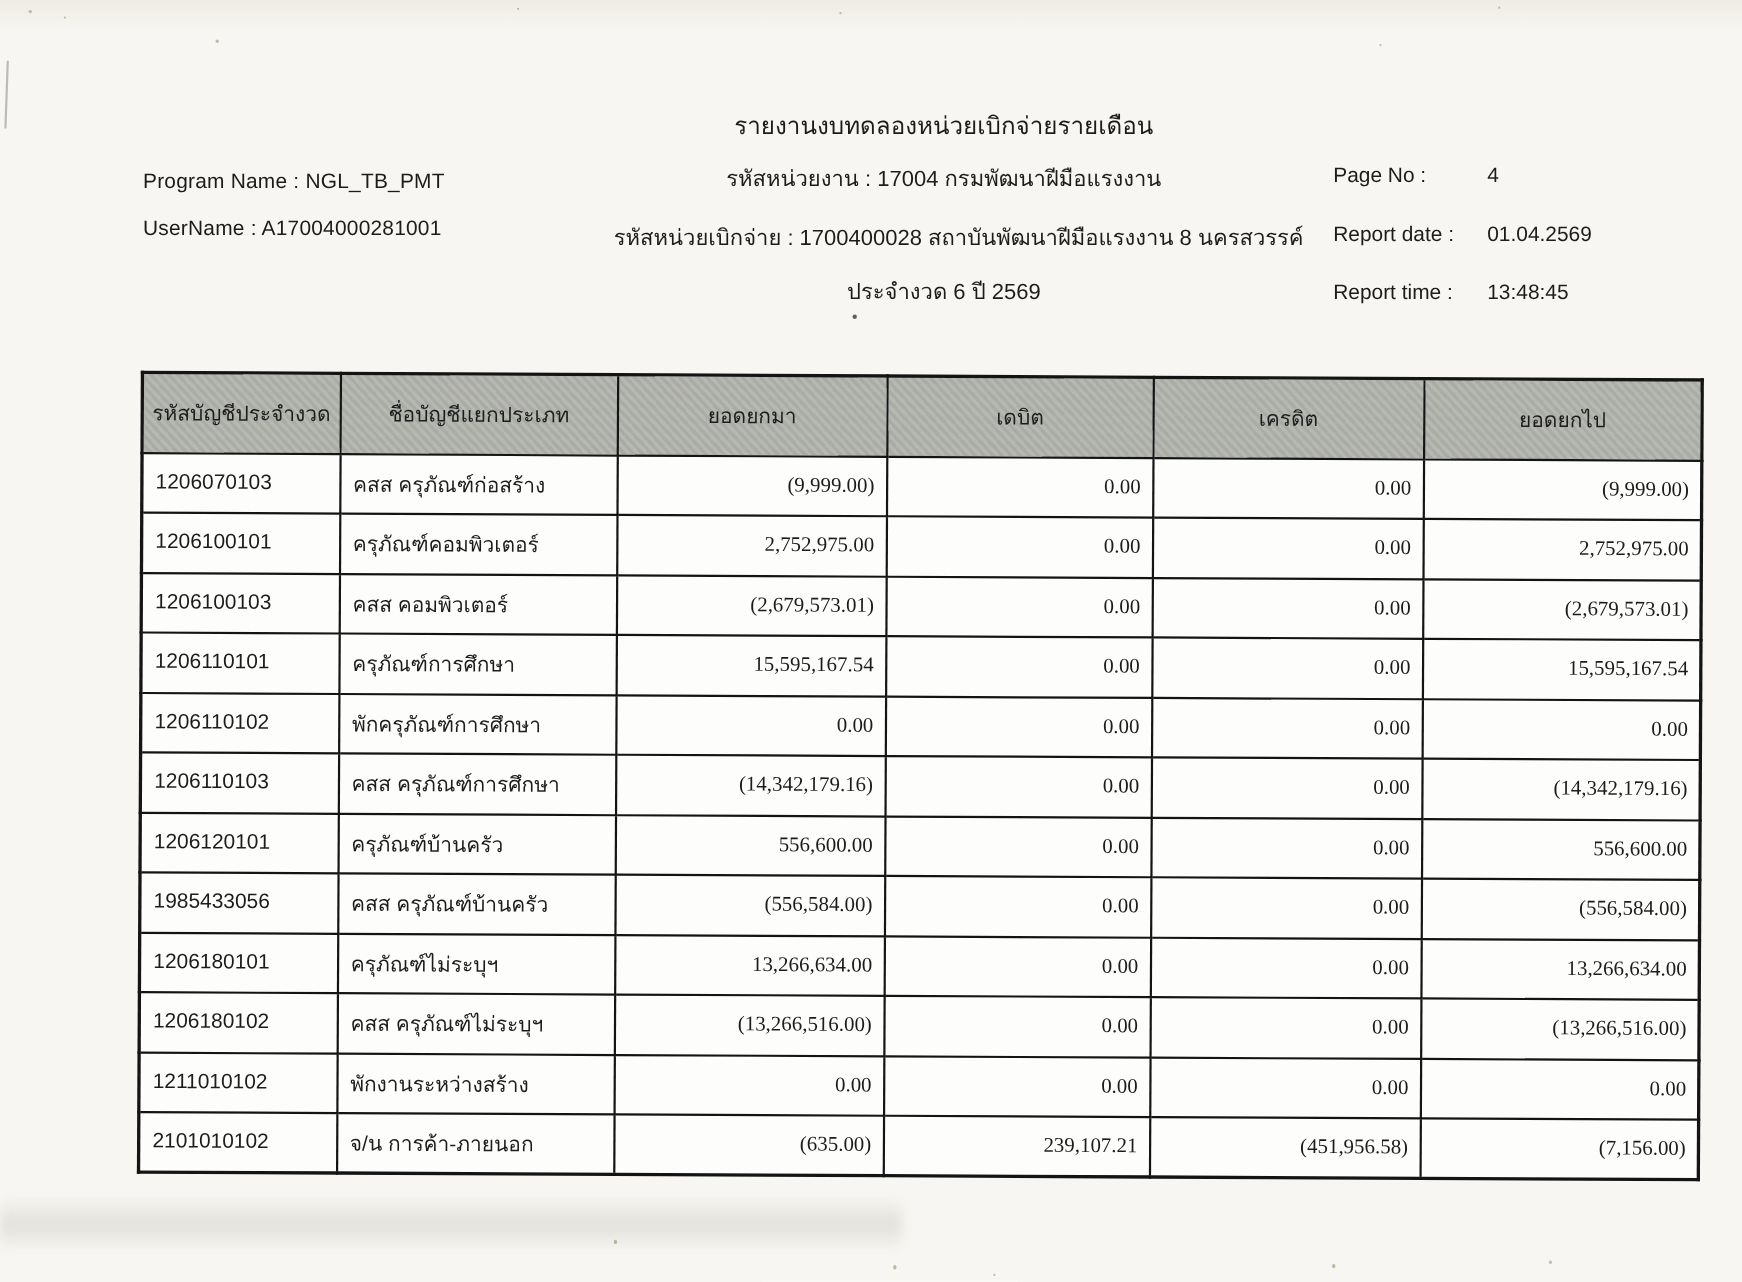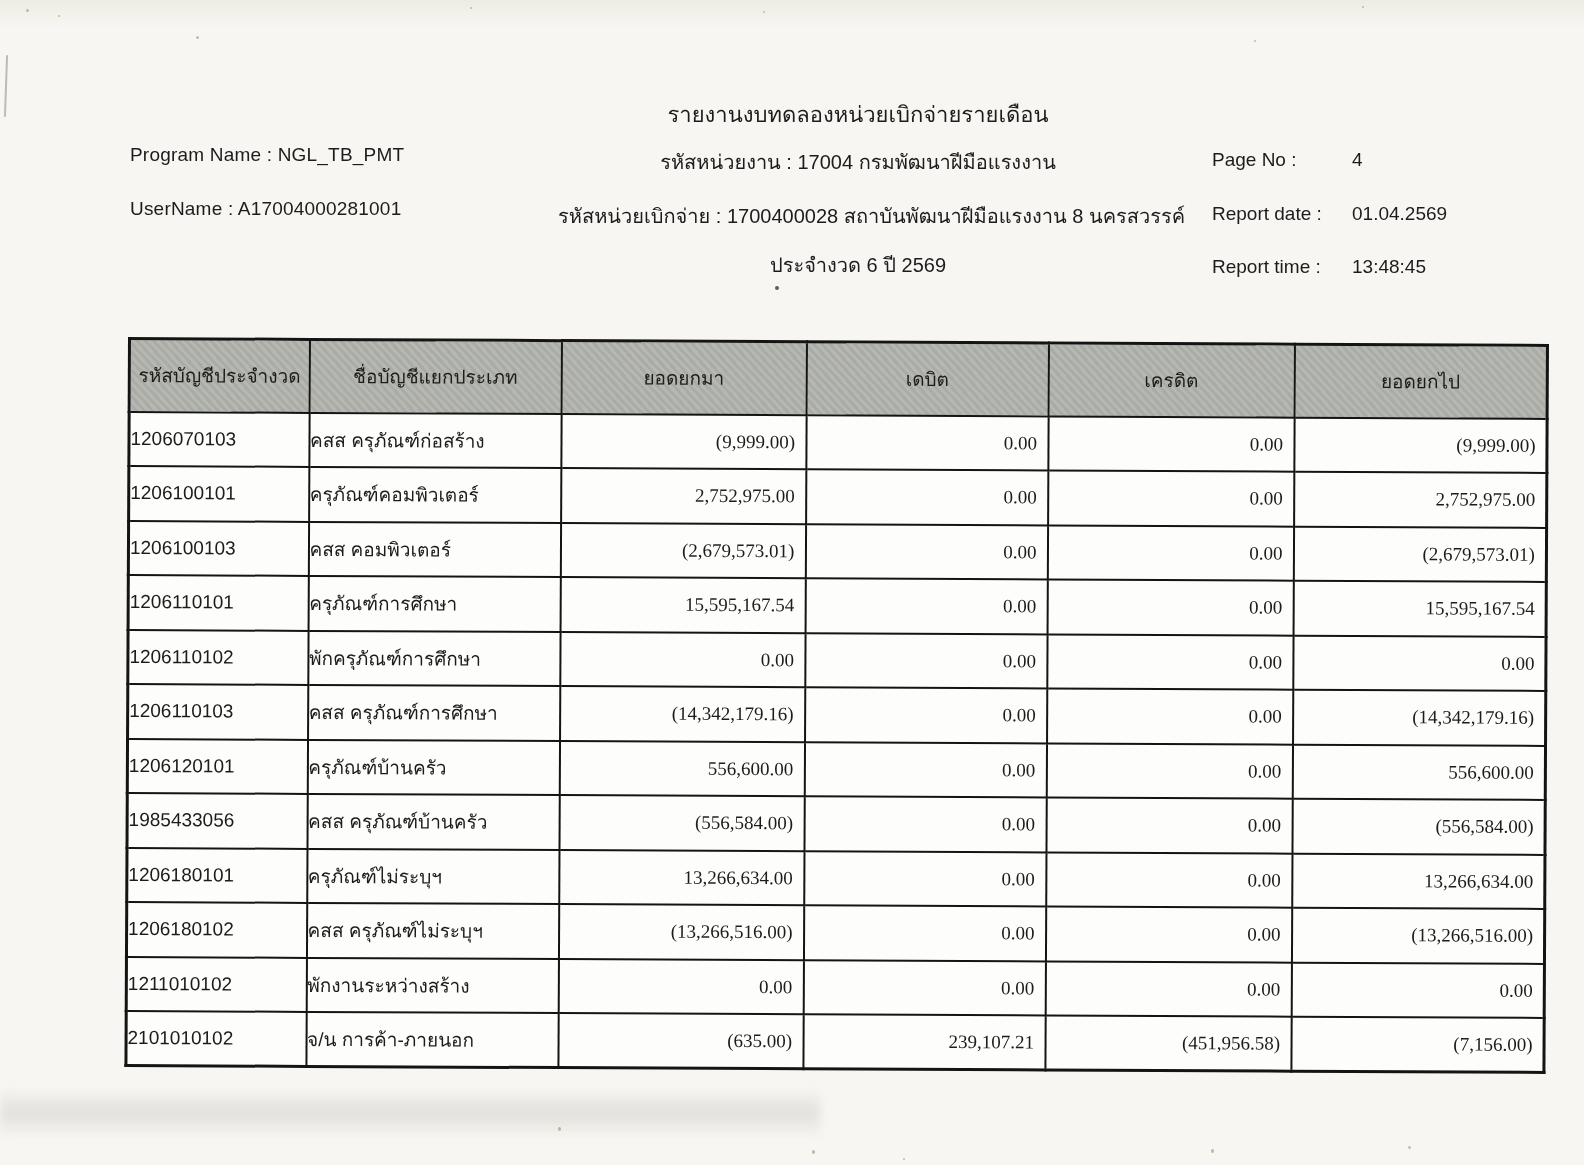--- a/index.html
+++ b/index.html
@@ -34,21 +34,21 @@
   }
   .speck{position:absolute;border-radius:50%;background:#8a8468;opacity:.5;}
 
   
   .hline{position:absolute;white-space:nowrap;font-size:19px;letter-spacing:.2px;}
   .hcenter{position:absolute;left:558px;width:600px;text-align:center;white-space:nowrap;font-size:20px;}
   #report-title{top:97px;font-size:22px;}
   #agency-line{top:146px;}
   #disbursing-line{top:200px;}
   #period-line{top:249px;}
-  #program-line{left:130px;top:144px;}
+  #program-line{left:130px;top:155px;}
   #username-line{left:130px;top:198px;}
   .rlabel{position:absolute;left:1212px;font-size:19px;white-space:nowrap;}
   .rvalue{position:absolute;left:1352px;font-size:19px;white-space:nowrap;}
 
   
   #table-wrap{
     position:absolute;left:128px;top:337px;
     transform:rotate(0.28deg);transform-origin:0 0;
   }
   table{
@@ -65,21 +65,21 @@
     overflow:hidden;white-space:nowrap;
   }
   thead th{
     height:73px;
     background:
       repeating-linear-gradient(47deg, rgba(255,255,255,0.07) 0 3px, rgba(60,64,58,0.07) 3px 6px),
       var(--table-header-bg);
     font-weight:400;text-align:center;vertical-align:middle;
   }
   tbody td{height:54.5px;vertical-align:middle;}
-  td.txt{text-align:left;}
+  td.txt{text-align:left;padding-left:11px;}
   td.num{text-align:right;padding-right:10px;font-family:Liberation Serif, serif;}
 </style>
 </head>
 <body>
 
 <div class="wash-top"></div>
 <div class="wash-bottom"></div>
 <div class="paper-edge-left"></div>
 <div>
   <div class="speck" style="left:26px;top:9px;width:3px;height:3px"></div>

